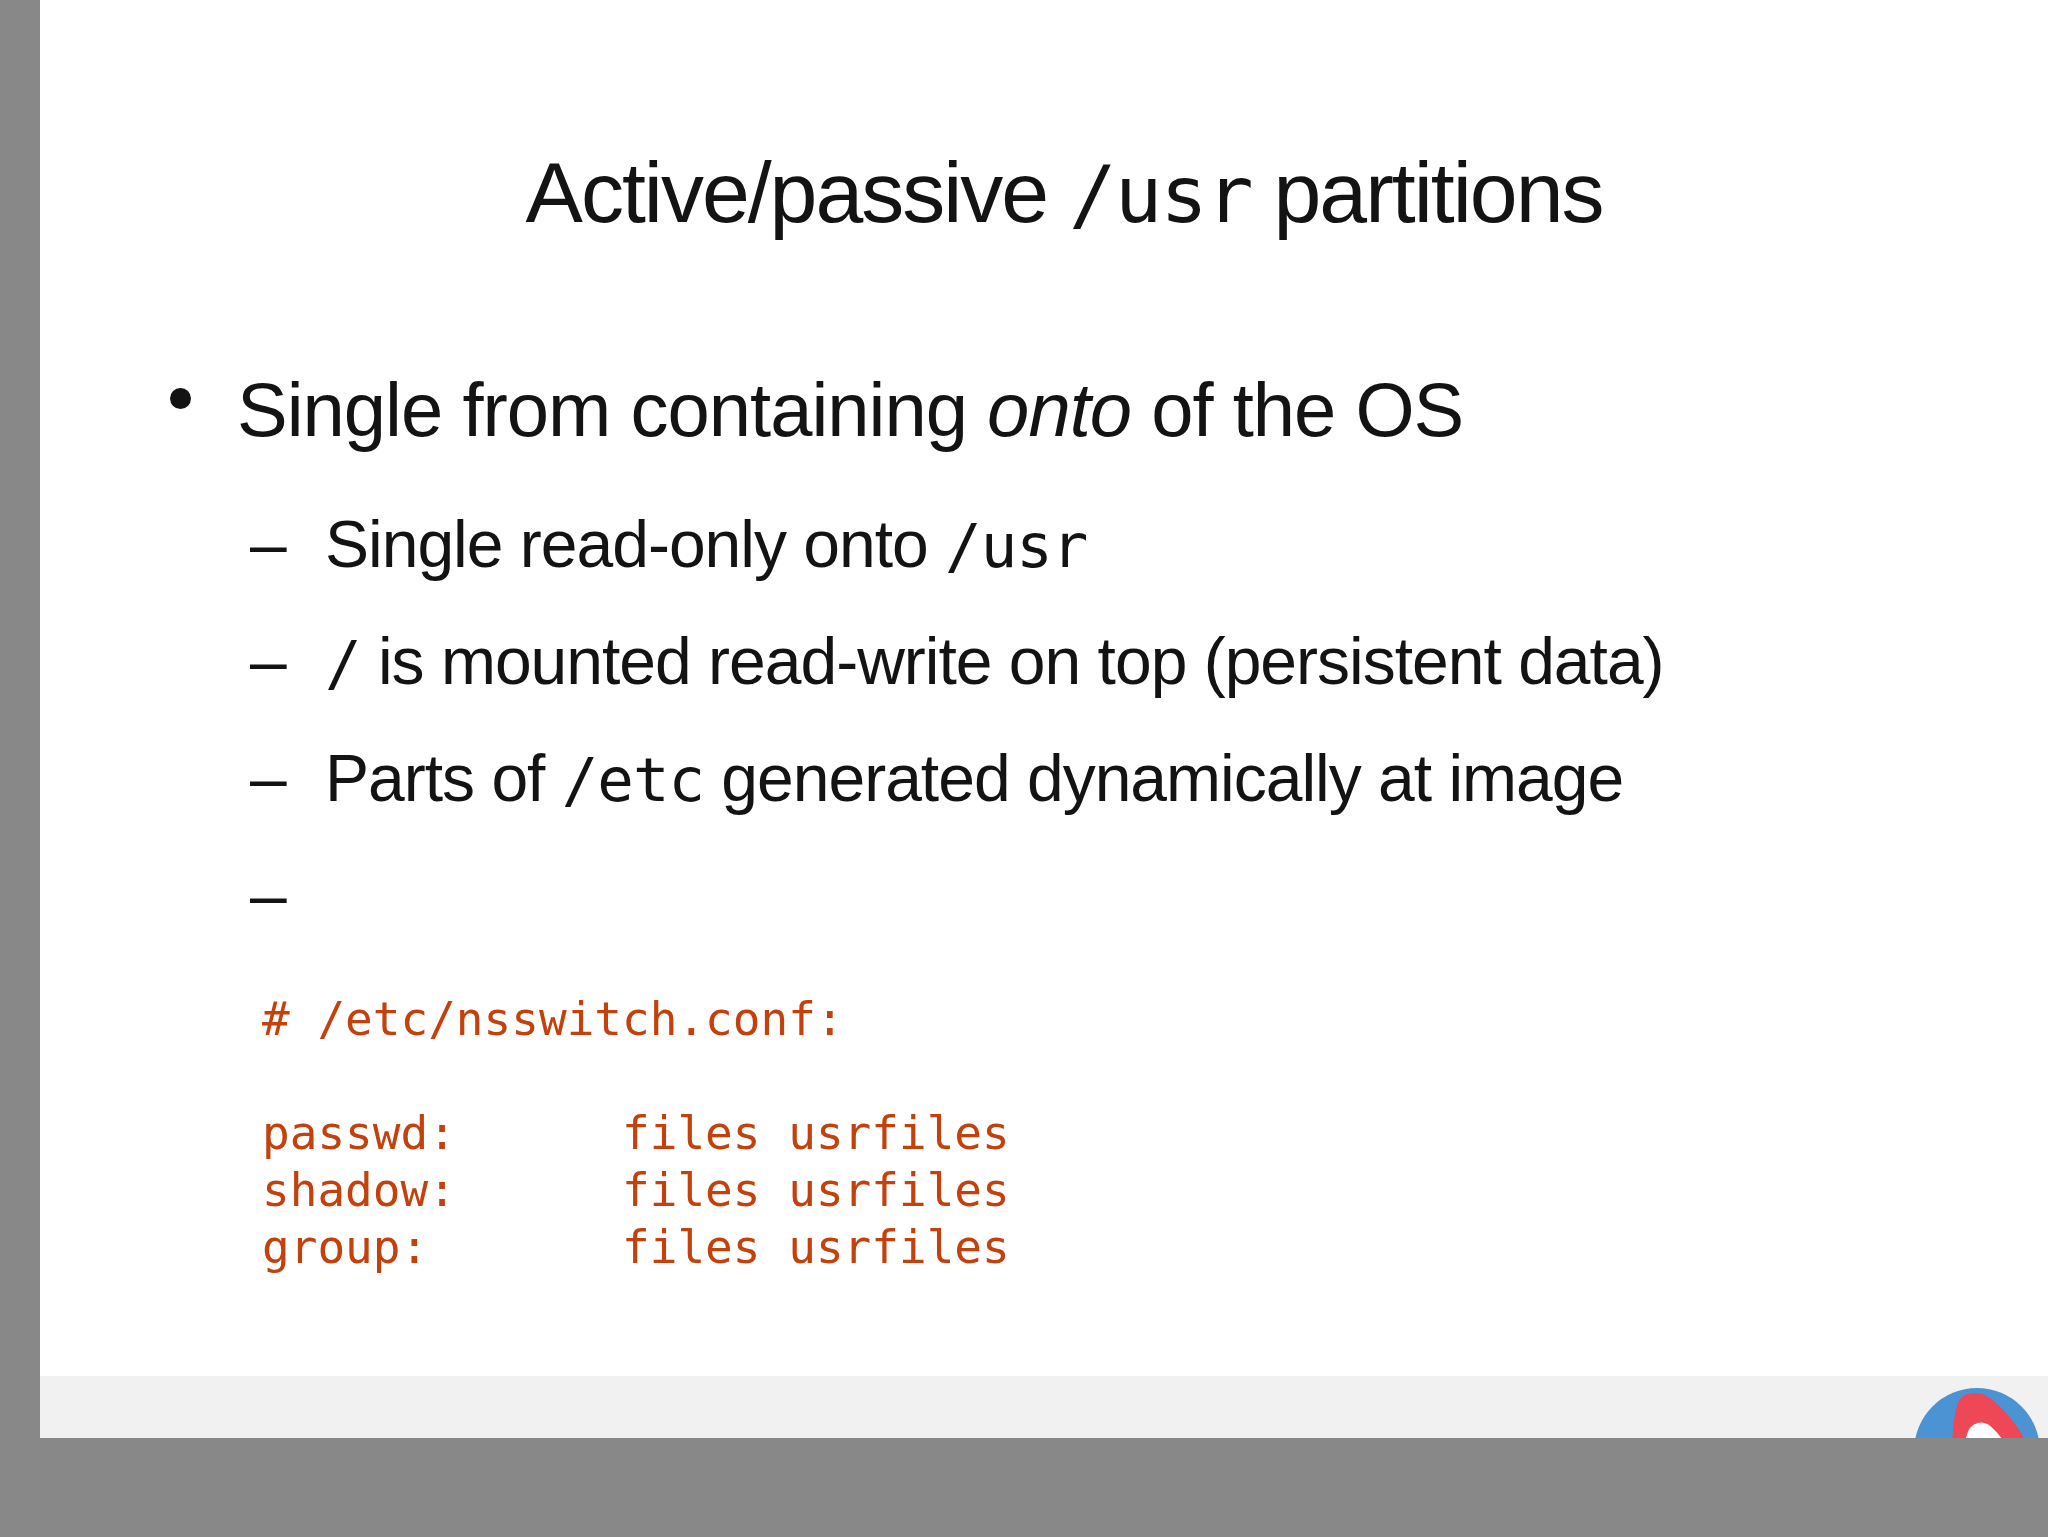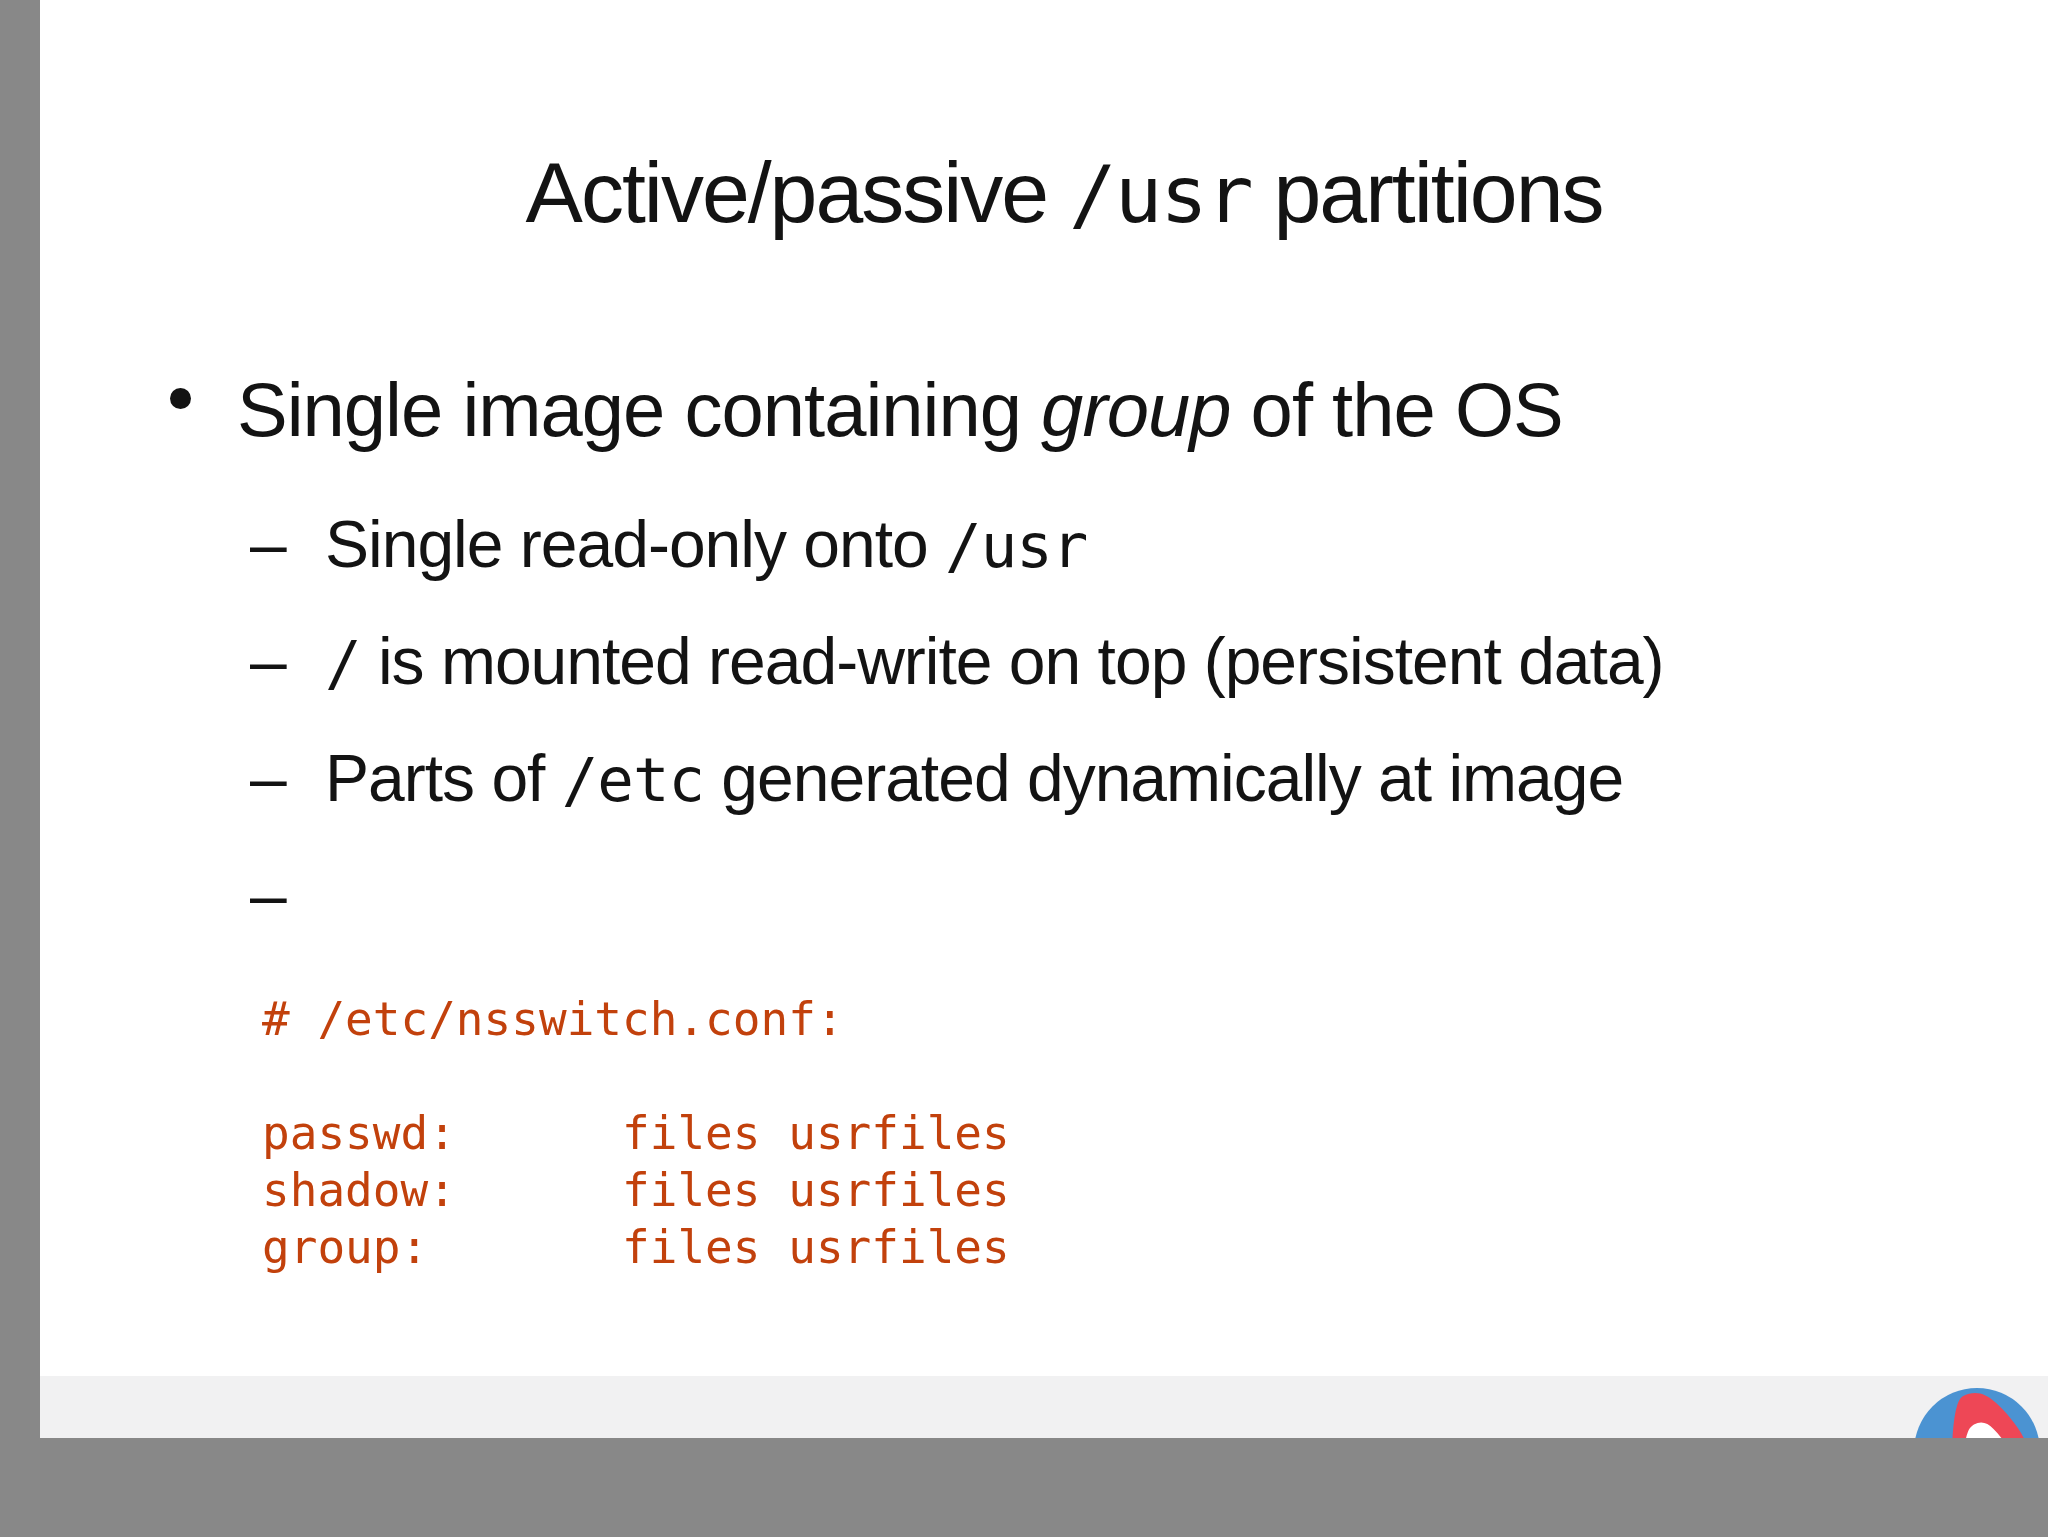--- a/index.html
+++ b/index.html
@@ -50,21 +50,21 @@
 <body>
 
 <div class="slide">
 
   <div class="title">
     <span>Active/passive </span><span class="mono">/usr</span><span> partitions</span>
   </div>
 
   <span class="l1-dot"></span>
   <div class="bullet-l1">
-    <span>Single image containing </span><em>group</em><span> of the OS</span>
+    <span>Single from containing </span><em>onto</em><span> of the OS</span>
   </div>
 
   <ul class="sub-list">
     <li>
       <span class="dash-marker">–</span>
       <span class="sub-text"><span>Single read-only onto </span><span class="mono">/usr</span></span>
     </li>
     <li>
       <span class="dash-marker">–</span>
       <span class="sub-text"><span class="mono">/</span><span> is mounted read-write on top (persistent data)</span></span>

